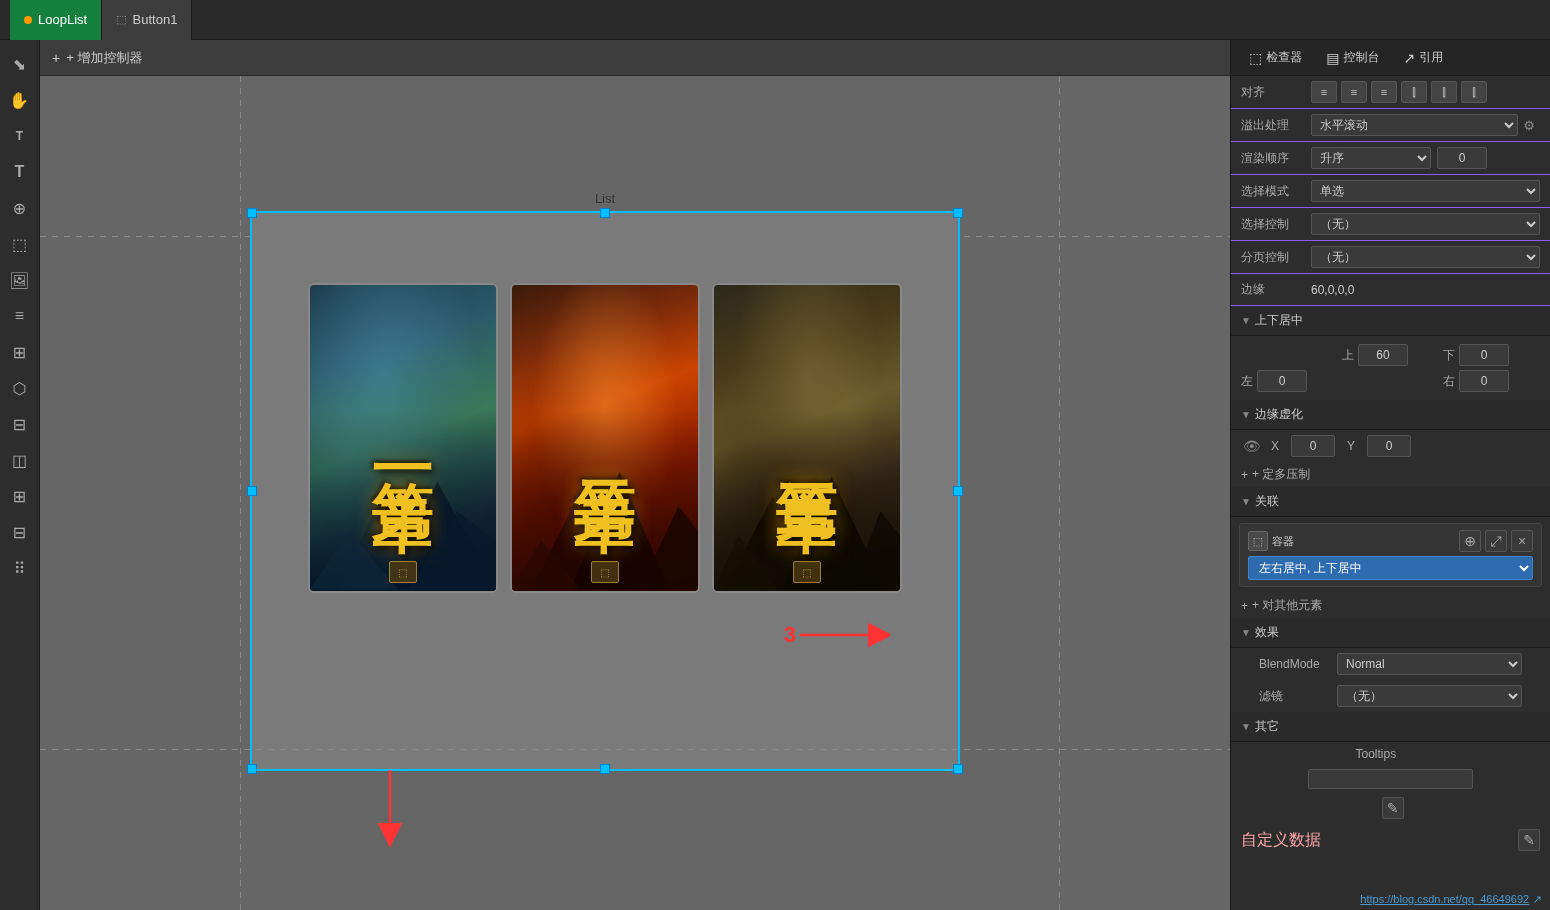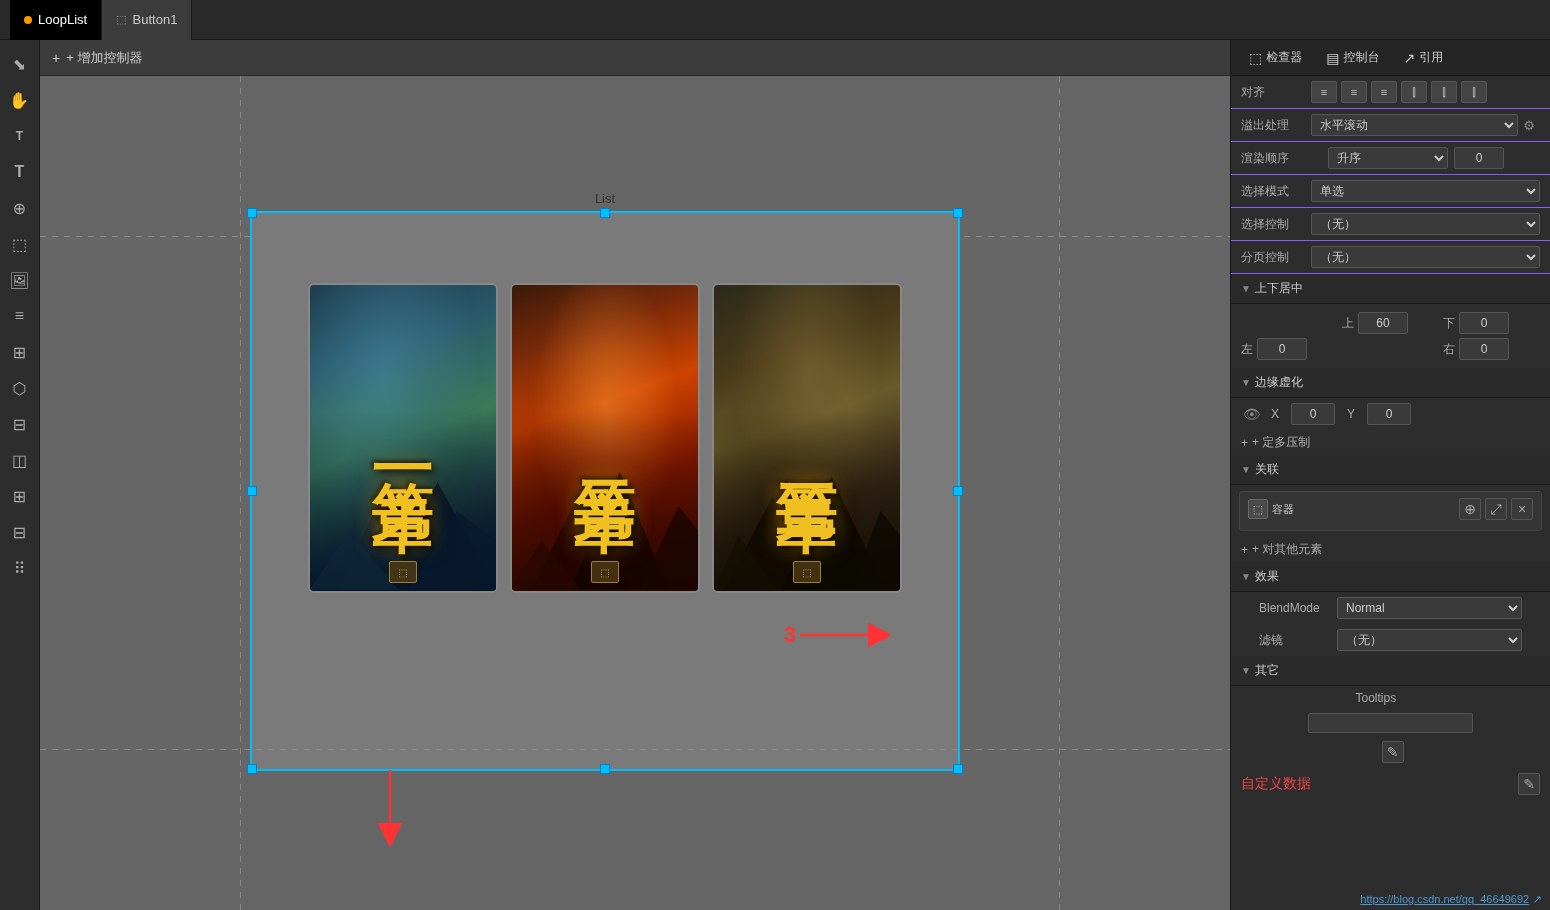--- a/index.html
+++ b/index.html
@@ -34,21 +34,21 @@
       gap: 6px;
       padding: 0 14px;
       height: 40px;
       background: #3c3c3c;
       color: #ccc;
       font-size: 13px;
       border-right: 1px solid #1a1a1a;
       cursor: pointer;
     }
     .tab-item.active {
-      background: #000000;
+      background: #15803d;
       color: #fff;
     }
     .tab-dot {
       width: 8px;
       height: 8px;
       border-radius: 50%;
       background: #f90;
       display: inline-block;
     }
     .tab-icon {
@@ -764,21 +764,21 @@
     <div class="panel-row">
       <span class="panel-label panel-label-w">溢出处理</span>
       <select class="panel-select">
         <option>水平滚动</option>
       </select>
       <div class="gear-btn">⚙</div>
     </div>
 
     <div class="panel-row">
       <span class="panel-label panel-label-w">渲染顺序</span>
-      <select class="panel-select" style="max-width:120px;margin-left:17px;">
+      <select class="panel-select" style="max-width:120px;">
         <option>升序</option>
       </select>
       <input class="panel-input-sm" type="text" value="0" style="margin-left: 6px;">
     </div>
 
     <div class="panel-row">
       <span class="panel-label panel-label-w">选择模式</span>
       <select class="panel-select">
         <option>单选</option>
       </select>
@@ -791,20 +791,24 @@
       </select>
     </div>
 
     <div class="panel-row">
       <span class="panel-label panel-label-w">分页控制</span>
       <select class="panel-select">
         <option>（无）</option>
       </select>
     </div>
 
+    <div class="panel-row">
+      <span class="panel-label panel-label-w">边缘</span>
+      <span class="panel-value">60,0,0,0</span>
+    </div>
 
     <div class="section-header">
       <span class="collapse-arrow">▼</span>
       <span class="section-title">上下居中</span>
     </div>
     <div class="border-padding-grid">
       <span></span>
       <div style="display:flex;align-items:center;gap:4px;">
         <span class="bp-label">上</span>
         <input class="bp-input" type="text" value="60" style="">
@@ -846,20 +850,23 @@
       <span class="section-title">关联</span>
     </div>
     <div class="relation-container">
       <div class="relation-header-row">
         <div class="relation-icon">⬚</div>
         <span class="relation-title">容器</span>
         <div class="relation-btn">⊕</div>
         <div class="relation-btn">⤢</div>
         <div class="relation-btn">×</div>
       </div>
+      <select class="relation-select">
+        <option>左右居中, 上下居中</option>
+      </select>
     </div>
     <div class="add-other-row">
       <span>+</span>
       <span>+ 对其他元素</span>
     </div>
 
     <div class="section-header">
       <span class="collapse-arrow">▼</span>
       <span class="section-title">效果</span>
     </div>
@@ -879,21 +886,21 @@
     <div class="section-header">
       <span class="collapse-arrow">▼</span>
       <span class="section-title">其它</span>
     </div>
     <div class="tooltips-row">
       <span class="tooltips-label">Tooltips</span>
       <input class="tooltips-input" type="text" value="" style="">
       <div class="relation-btn" style="margin-left:4px;">✎</div>
     </div>
     <div class="custom-data-row">
-      <span style="color:#ef4444;font-size:14px;flex:1;">自定义数据</span>
+      <span style="color:#fca5a5;font-size:16px;flex:1;">自定义数据</span>
       <div class="relation-btn">✎</div>
     </div>
 
     <div style="margin-top:auto;padding:4px 8px;text-align:right;">
       <span style="color:#4a9ad4;font-size:11px;text-decoration:underline;cursor:pointer;">https://blog.csdn.net/qq_46649692</span>
       <span style="color:#4a9ad4;font-size:11px;">↗</span>
     </div>
   </div>
 
 </div>

